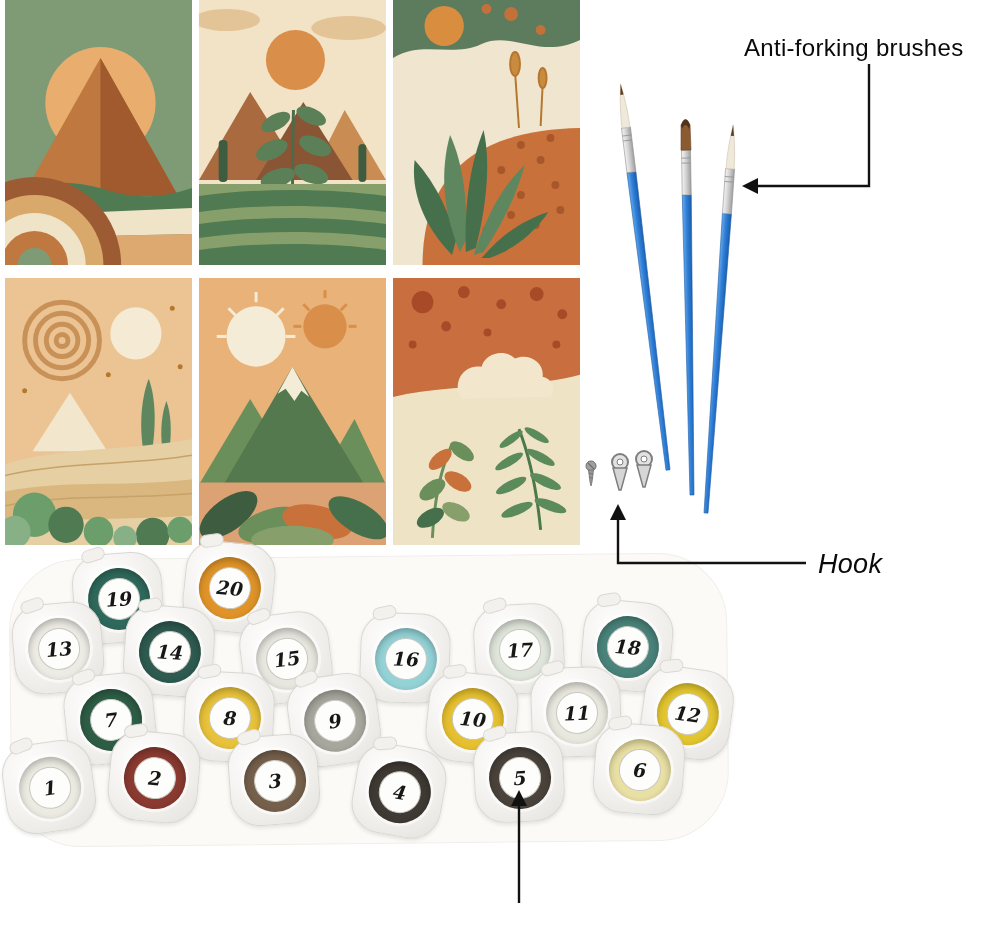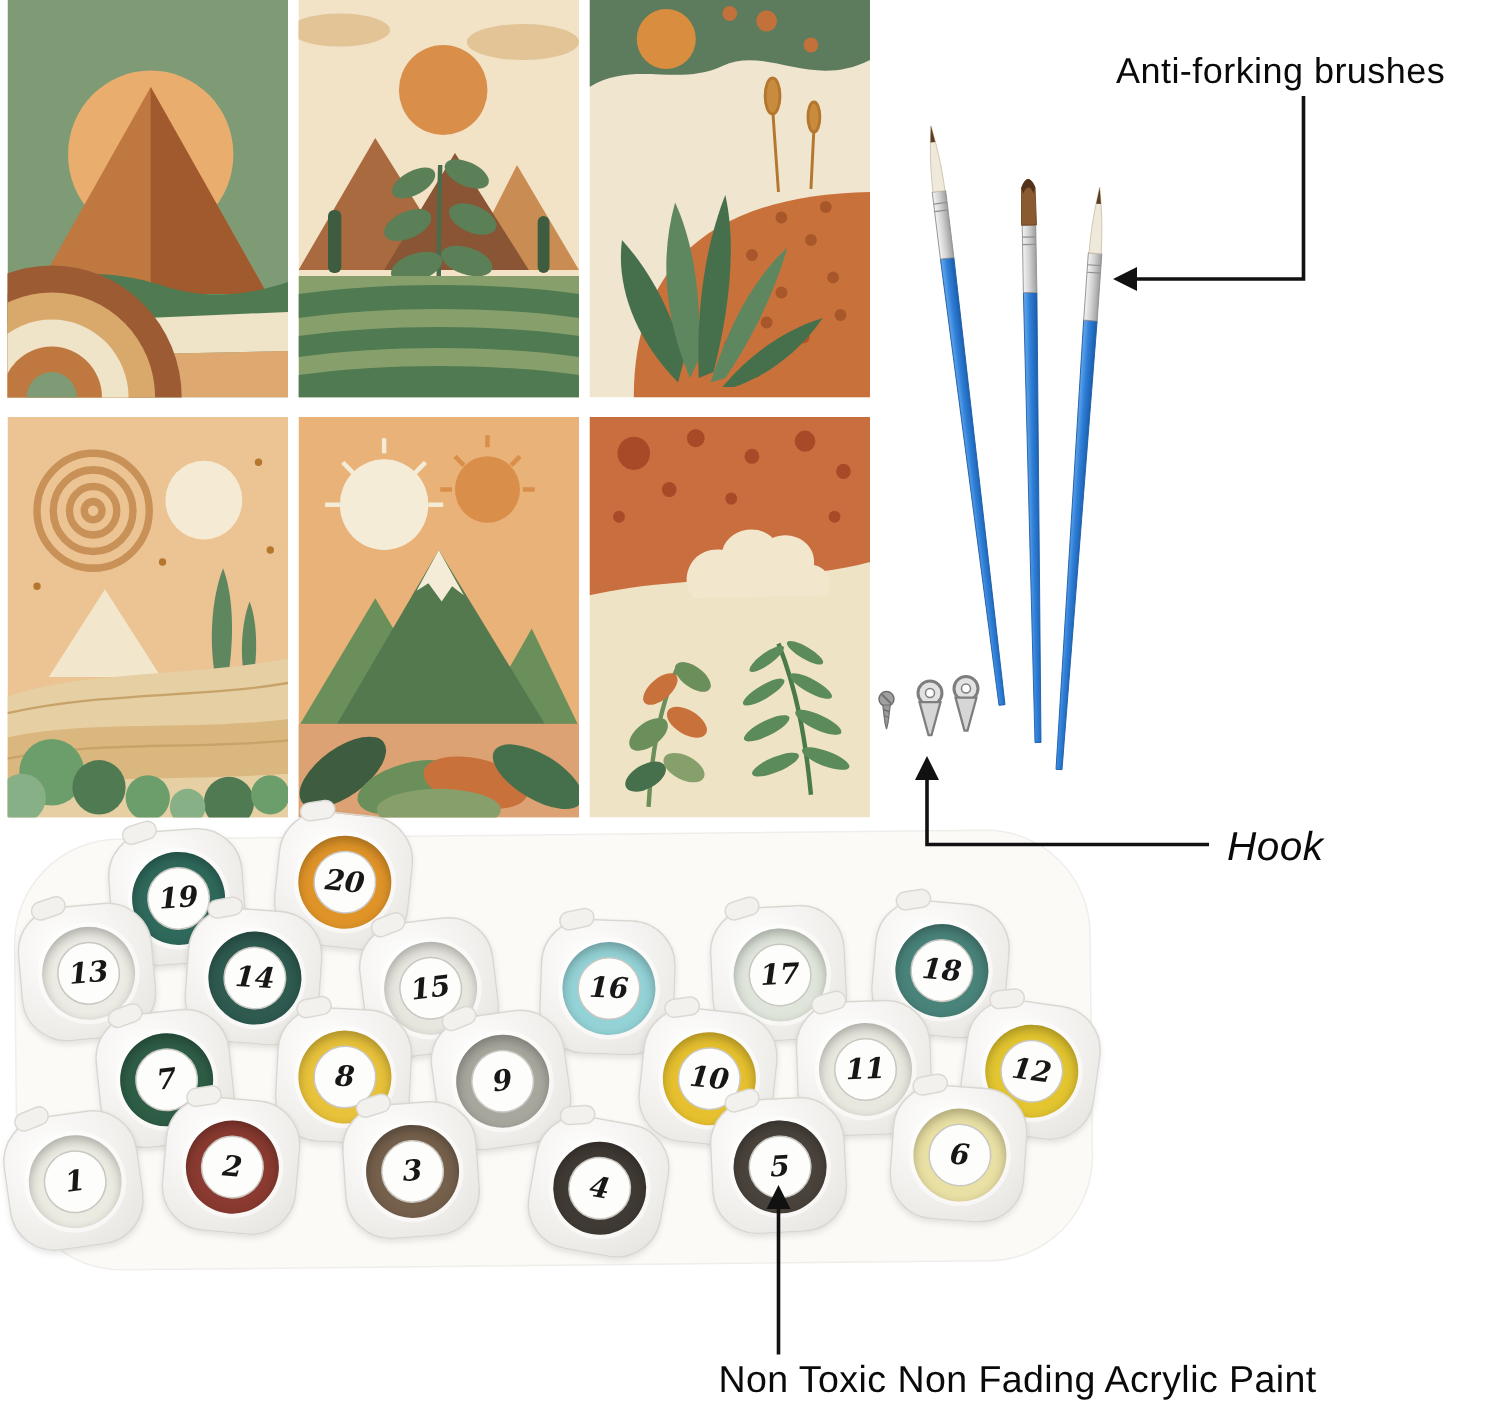--- a/index.html
+++ b/index.html
@@ -453,15 +453,14 @@
     </g>
     <g fill="#111111" stroke="none">
       <polygon points="742,186 758,178 758,194"></polygon>
       <polygon points="618,504 610,520 626,520"></polygon>
       <polygon points="519,790 511,806 527,806"></polygon>
     </g>
   </svg>
 
   <div class="callout callout-brushes">Anti-forking brushes</div>
   <div class="callout callout-hook">Hook</div>
-  <div class="callout callout-paint">Non Toxic Non Fading Acrylic Paint</div>
 
 </div>
 
 </body></html>

